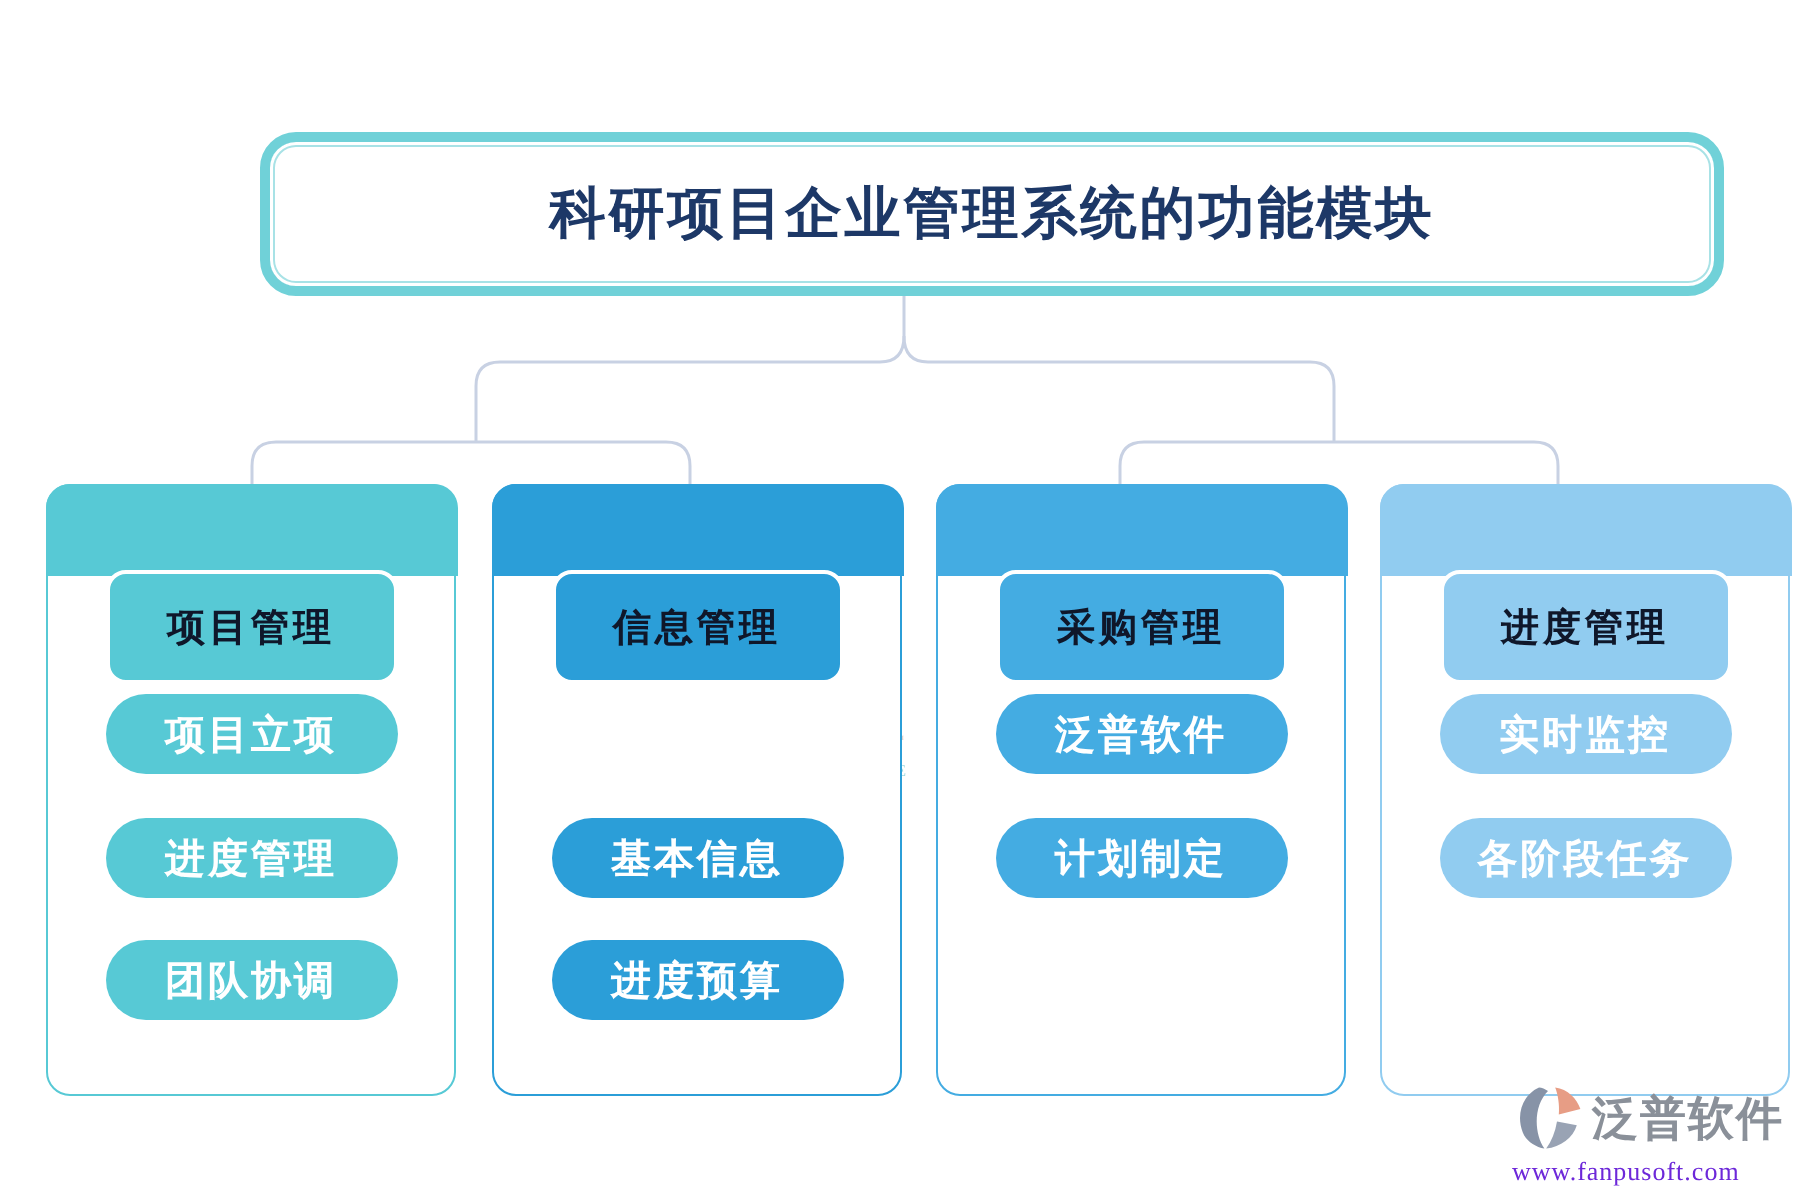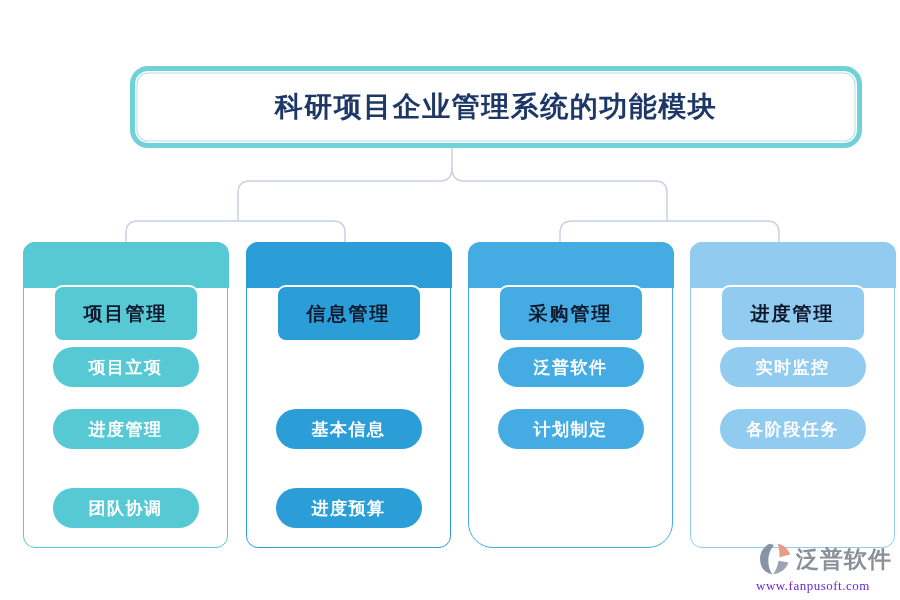--- a/index.html
+++ b/index.html
@@ -40,23 +40,23 @@
     position:absolute;top:15px;left:50%;transform:translateX(-50%);
     width:146px;height:57px;box-sizing:border-box;background:var(--c);
     border:2.5px solid #ffffff;border-radius:10px;
     display:flex;align-items:center;justify-content:center;
     color:#0f172a;font-size:19px;font-weight:bold;letter-spacing:2px;margin-top:27px;
   }
   .pill{
     position:absolute;left:50%;transform:translateX(-50%);
     width:146px;height:40px;border-radius:20px;background:var(--c);
     display:flex;align-items:center;justify-content:center;
-    color:#fff;font-size:17px;font-weight:bold;letter-spacing:1.5px;
+    color:#fff;font-size:20px;font-weight:bold;letter-spacing:1.5px;
   }
-  .pill.p0{top:104px;} .pill.p1{top:166px;} .pill.p2{top:227px;margin-top:18px;}
+  .pill.p0{top:104px;} .pill.p1{top:166px;} .pill.p2{top:227px;}
   
   .footer-logo{
     position:absolute;right:8px;bottom:8px;z-index:2;
     display:flex;flex-direction:column;align-items:center;line-height:1;
   }
   .footer-logo .row{display:flex;align-items:center;gap:4px;}
   .footer-logo .brand{font-size:23px;font-weight:bold;color:#8a9099;letter-spacing:1px;}
   .footer-logo .url{font-size:13px;color:#6d28d9;margin-top:2px;align-self:flex-start;letter-spacing:.5px;}
 </style>
 </head>
@@ -96,21 +96,21 @@
     <div class="pill p2">团队协调</div>
   </div>
 
   <div class="column" style="left: 246px; --c: #2b9ed8;">
     <div class="band"></div>
     <div class="col-header">信息管理</div>
     <div class="pill p1">基本信息</div>
     <div class="pill p2">进度预算</div>
   </div>
 
-  <div class="column" style="left: 468px; border-radius: 25px; --c: #44ace2;">
+  <div class="column" style="left: 468px; --c: #44ace2;">
     <div class="band"></div>
     <div class="col-header">采购管理</div>
     <div class="pill p0">泛普软件</div>
     <div class="pill p1">计划制定</div>
   </div>
 
   <div class="column" style="left: 690px; --c: #91ccf0;">
     <div class="band"></div>
     <div class="col-header">进度管理</div>
     <div class="pill p0">实时监控</div>

